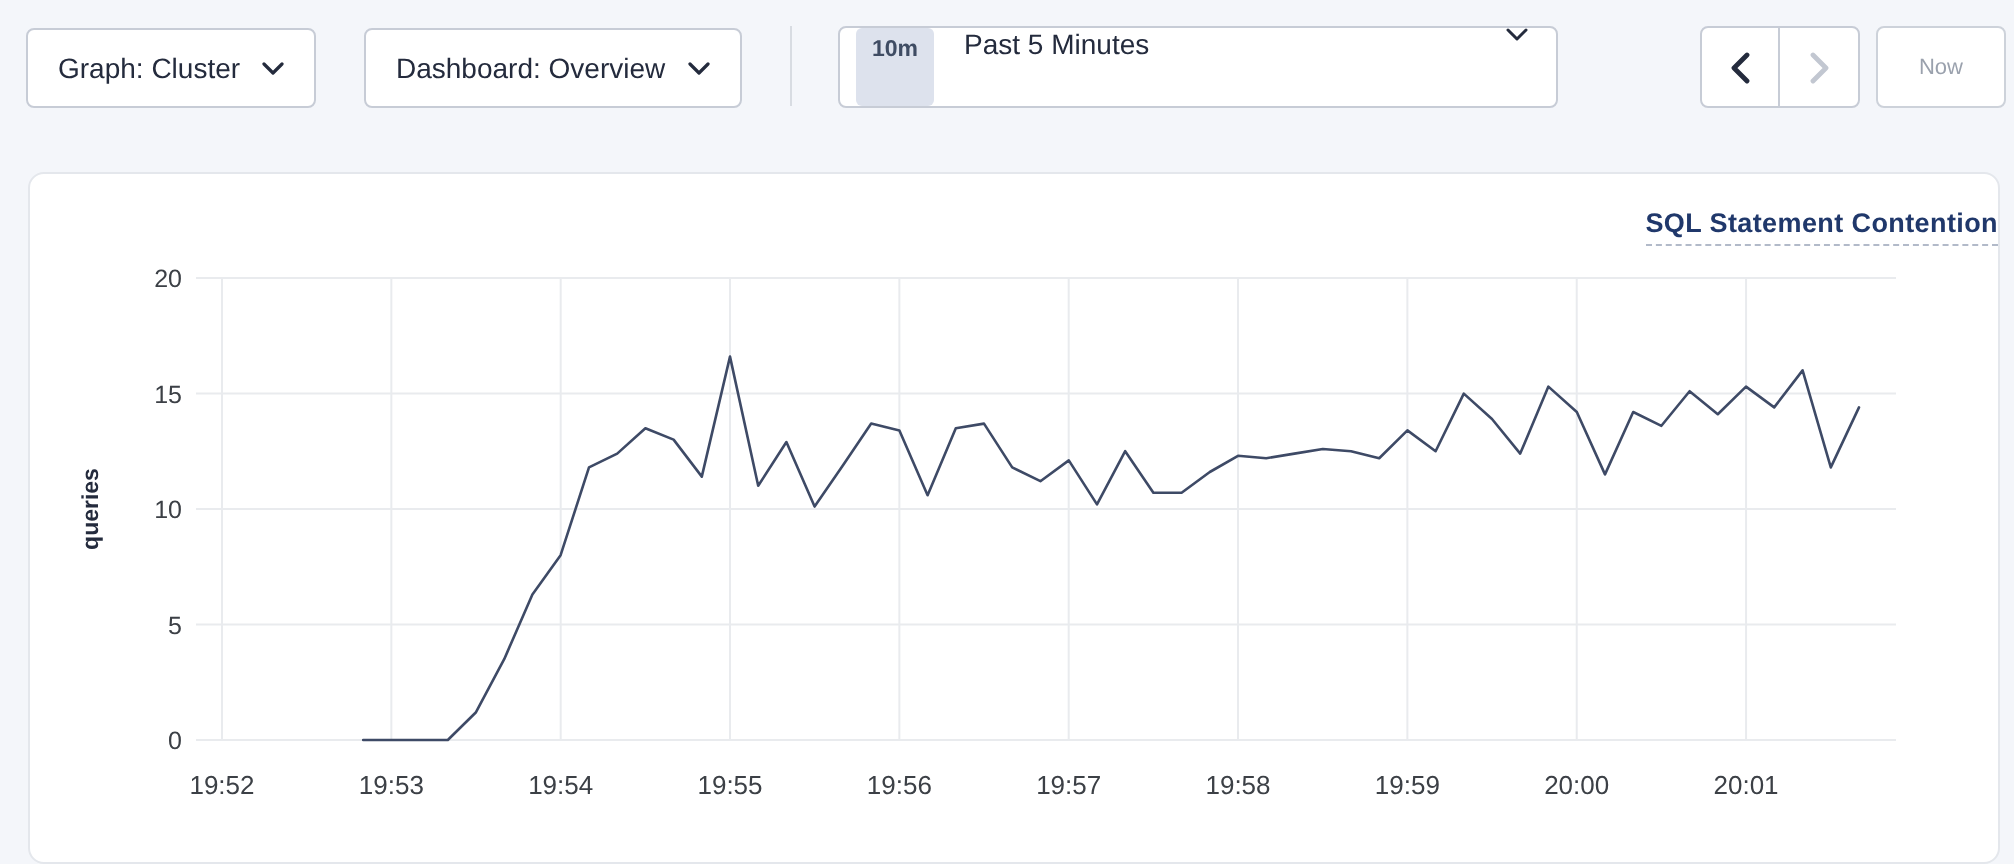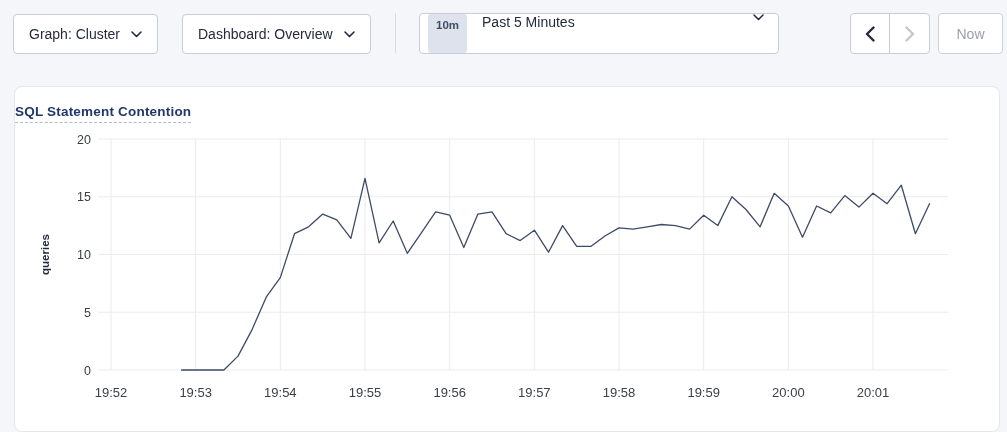--- a/index.html
+++ b/index.html
@@ -45,31 +45,31 @@
   }
   .nav-half {
     width: 50%; height: 100%; display: flex; align-items: center; justify-content: center;
     background: none; border: none; cursor: pointer;
   }
   .nav-half:first-child { border-right: 1px solid #c7ccd6; }
   .nav-half[disabled] { cursor: default; }
   #now-btn {
     position: absolute; left: 938px; top: 13px; width: 65px; height: 41px;
     background: #ffffff; border: 1px solid #cdd2da; border-radius: 4px;
-    font-size: 14px; color: #9aa1ad; font-family: inherit; cursor: default;
+    font-size: 11px; color: #9aa1ad; font-family: inherit; cursor: default;
   }
 
   
   .panel {
     position: absolute; left: 14px; top: 86px; width: 986px; height: 346px;
     background: #ffffff; border: 1px solid #e4e7ec; border-radius: 8px;
   }
   .panel-title-row {
     position: absolute; top: 17px; left: 0; width: 100%;
-    display: flex; justify-content: flex-start;
+    display: flex; justify-content: flex-end;
   }
   .chart-title {
     font-size: 13.5px; font-weight: bold; color: #20386b; letter-spacing: 0.2px;
     border-bottom: 1px dashed #b2bac9; padding-bottom: 3px; cursor: pointer;
   }
   #chart-svg { position: absolute; left: 0; top: 0; width: 984px; height: 344px; }
 </style>
 </head>
 <body>
 

